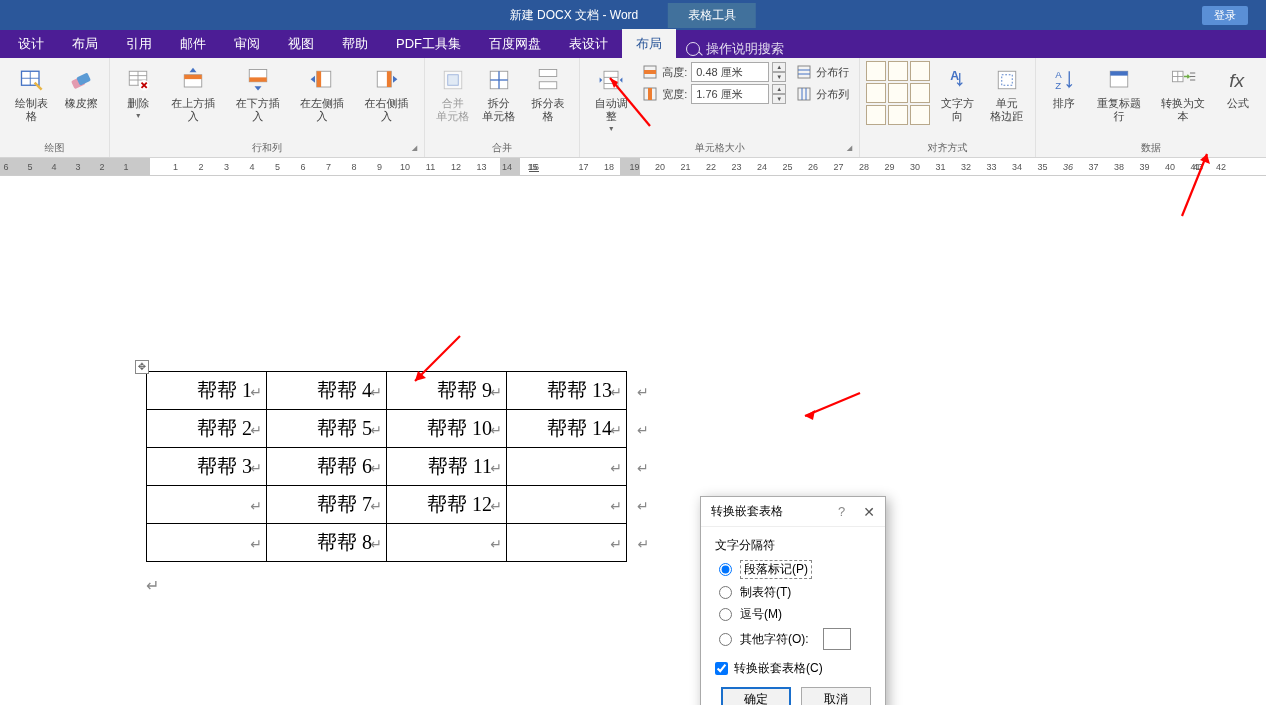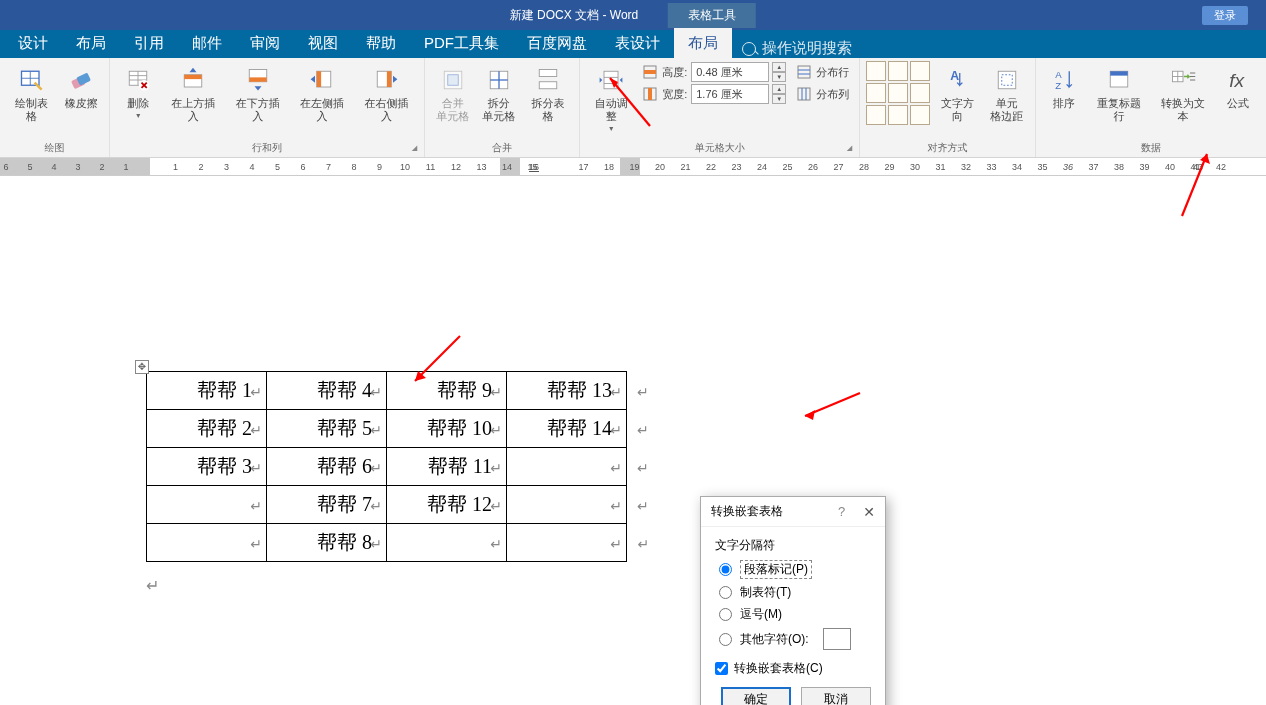--- a/index.html
+++ b/index.html
@@ -3,21 +3,21 @@
 <meta charset="utf-8">
 <style>
 * { margin: 0; padding: 0; box-sizing: border-box; font-family: "Microsoft YaHei", sans-serif; }
 body { background: #fff; overflow: hidden; }
 
 .title-bar { height: 30px; background: linear-gradient(#2b579a, #2b579a); display: flex; align-items: center; color: #fff; font-size: 12px; position: relative; }
 .title-center { position: absolute; left: 50%; transform: translateX(-50%); display: flex; gap: 30px; align-items: center; }
 .title-contextual { background: #41719C; padding: 4px 20px; border-radius: 0; }
 .login-btn { position: absolute; right: 18px; background: #5a8fd6; padding: 2px 12px; border-radius: 2px; font-size: 11px; cursor: pointer; }
 
-.ribbon-tabs { height: 28px; background: #0369a1; display: flex; align-items: flex-end; color: #fff; font-size: 15px; padding-left: 4px; }
+.ribbon-tabs { height: 28px; background: #4c1d95; display: flex; align-items: flex-end; color: #fff; font-size: 13px; padding-left: 4px; }
 .ribbon-tab { padding: 6px 14px 5px; cursor: pointer; position: relative; }
 .ribbon-tab.active { background: #f3f3f3; color: #2b579a; }
 .tellme { display: flex; align-items: center; gap: 6px; margin-left: 10px; opacity: .85; }
 .tellme-icon { width: 14px; height: 14px; border: 1.4px solid #fff; border-radius: 50%; position: relative; }
 .tellme-icon::after { content: ""; position: absolute; width: 5px; height: 1.4px; background: #fff; right: -4px; bottom: 1px; transform: rotate(45deg); }
 
 .ribbon-content { height: 100px; background: #f3f3f3; border-bottom: 1px solid #d4d4d4; display: flex; }
 .ribbon-group { border-right: 1px solid #e1e1e1; display: flex; flex-direction: column; padding: 3px 6px 0; position: relative; }
 .group-body { flex: 1; display: flex; align-items: flex-start; gap: 2px; }
 .group-label { text-align: center; font-size: 10px; color: #666; padding: 2px 0; }

